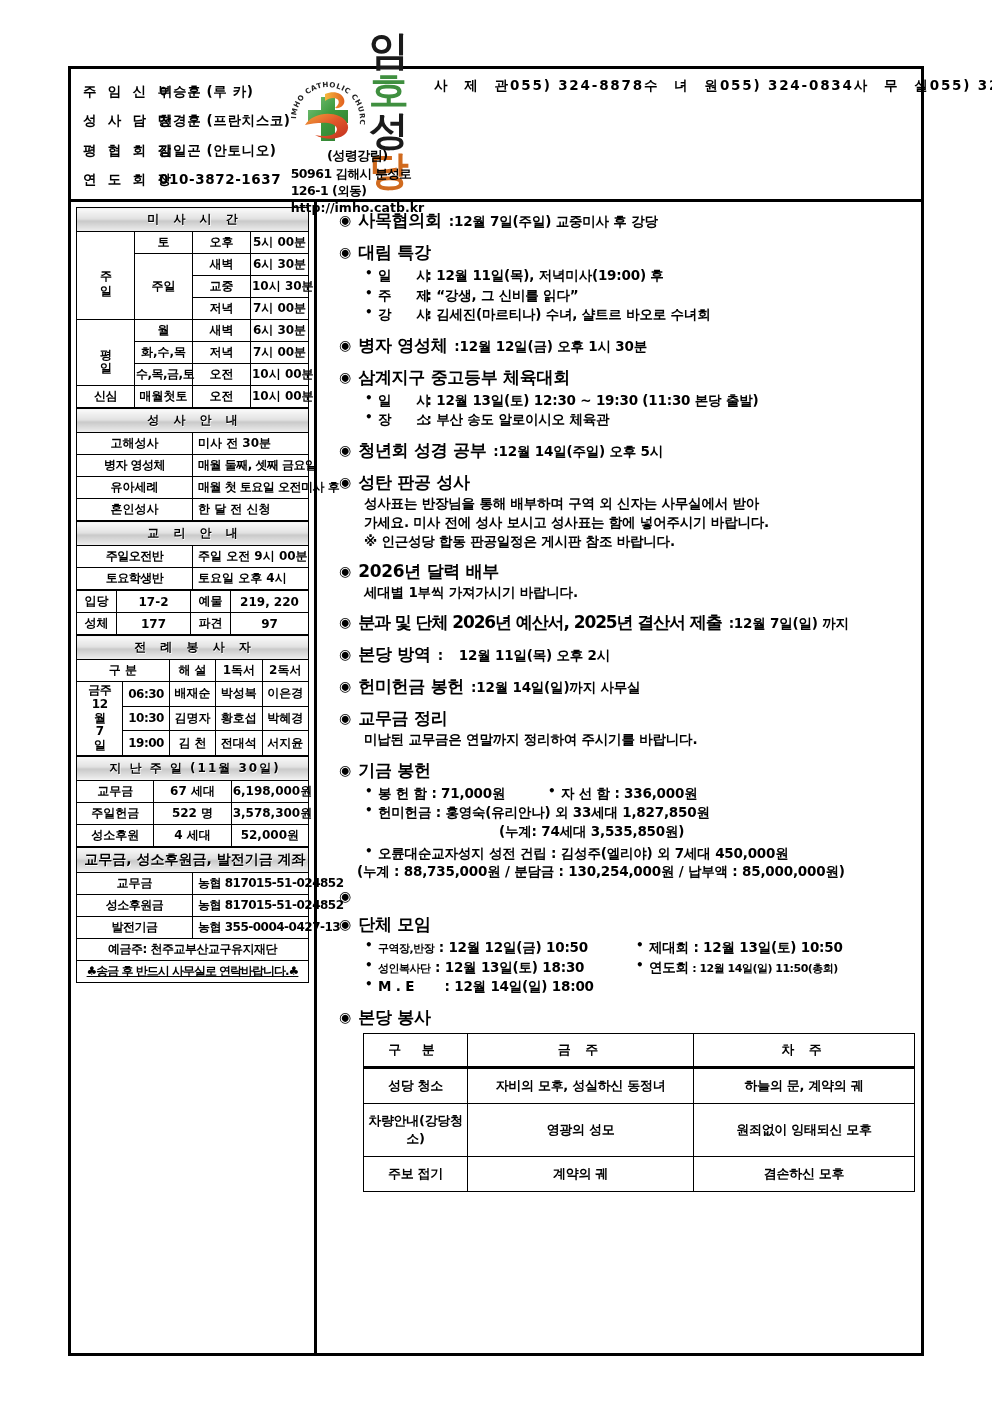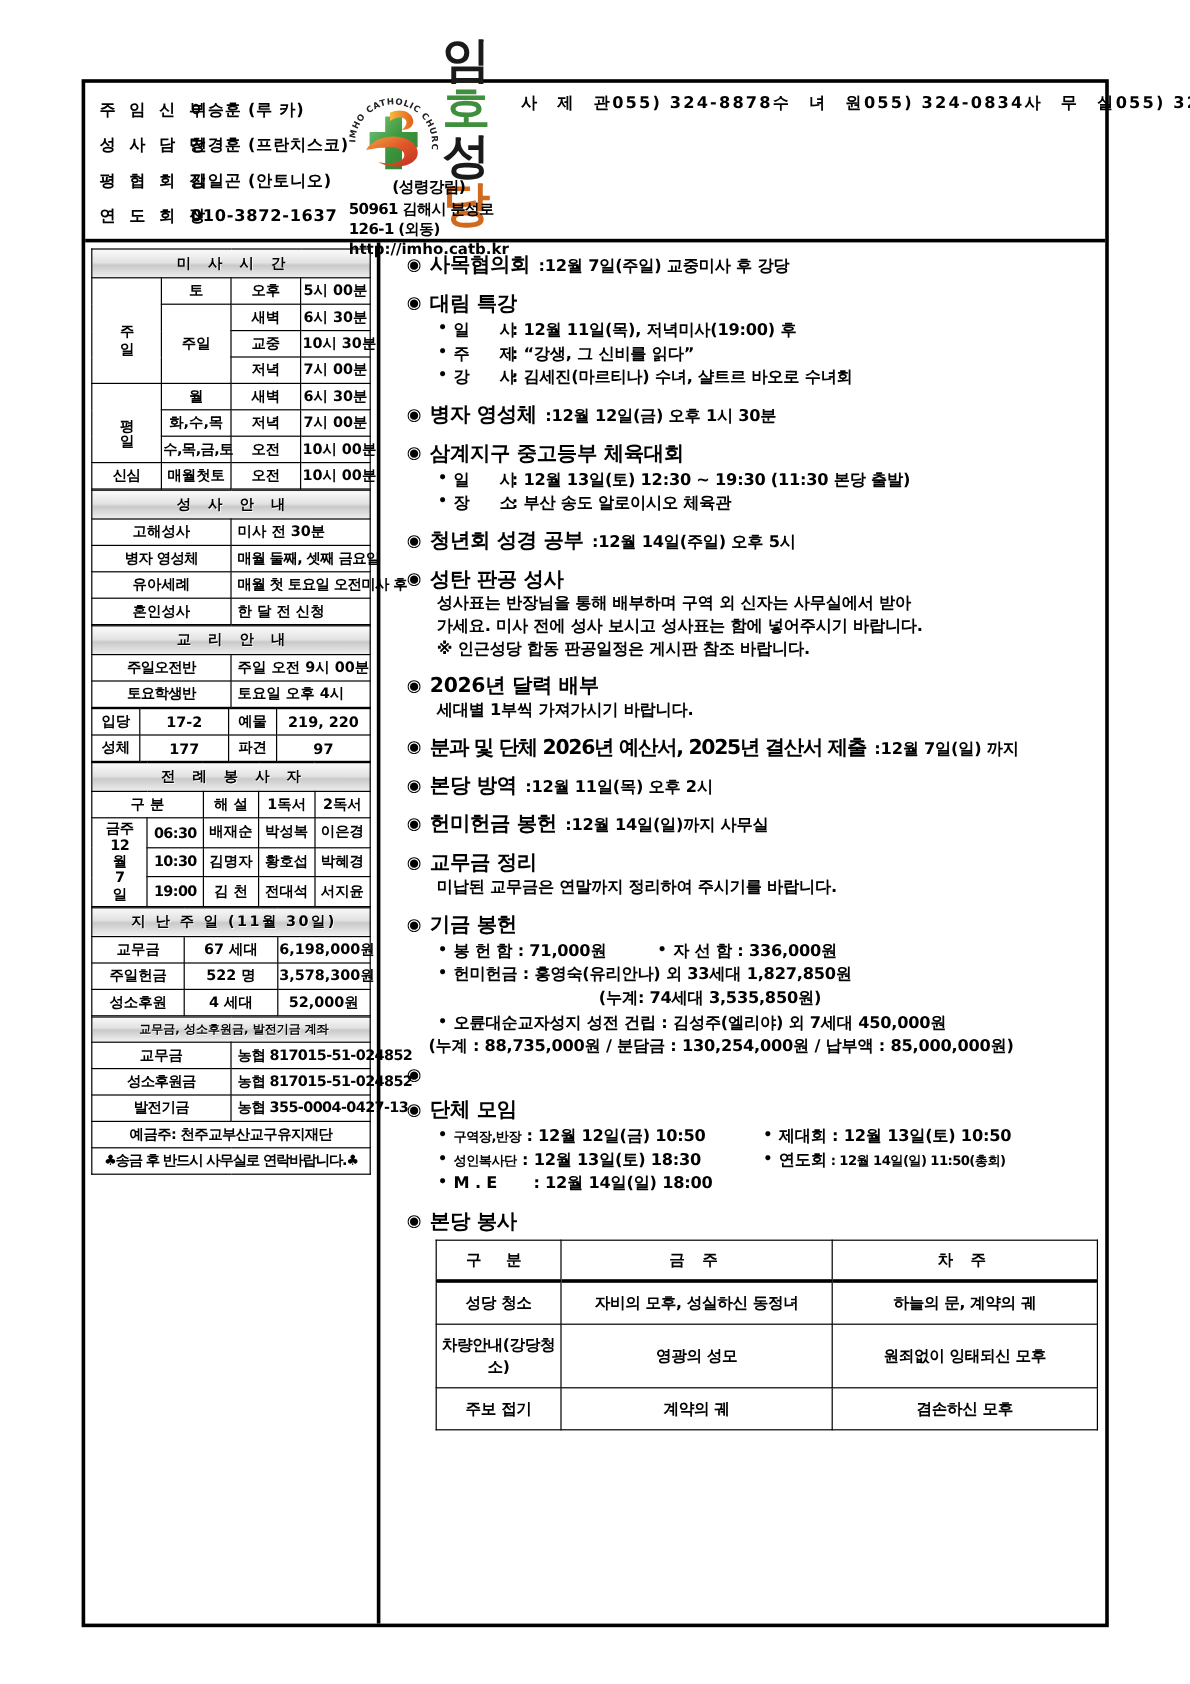--- a/index.html
+++ b/index.html
@@ -92,21 +92,21 @@
     background: linear-gradient(to bottom, #fafafa 0%, #e2e2e2 45%, #c9c9c9 55%, #efefef 100%);
     font-size: 14px; font-weight: bold; letter-spacing: 5px;
     padding: 3px 0 3px 5px !important;
     border: 1.5px solid #000;
     text-align: center;
     text-shadow: 0.6px 0.6px 0 #ffffff;
   }
   .vmark { writing-mode: vertical-rl; letter-spacing: 1px; }
 
   .small { font-size: 11px; letter-spacing: -0.5px; }
-  .xsmall { font-size: 9.5px; letter-spacing: -1px; }
+  .xsmall { font-size: 9.5px; letter-spacing: -1px; text-decoration: underline; }
   .tiny { font-size: 8.5px; letter-spacing: -1.2px; }
   .lft { text-align: left !important; padding-left: 5px !important; }
 
   
   .notice { margin-bottom: 9px; }
   .n-head { display: flex; align-items: baseline; }
   .bullet-o {
     font-size: 14px; line-height: 1; margin-right: 7px;
     position: relative; top: -1px; flex: none;
   }
@@ -398,21 +398,21 @@
           <td>성소후원</td>
           <td>4 세대</td>
           <td>52,000원</td>
         </tr>
       </tbody>
         </table>
 
       <table class="grid">
         <tbody>
             <tr>
-              <td class="sect-title" colspan="2" style="letter-spacing:0px;font-size:10px">교무금, 성소후원금, 발전기금 계좌</td>
+              <td class="sect-title" colspan="2" style="letter-spacing:0px;font-size:14px">교무금, 성소후원금, 발전기금 계좌</td>
             </tr>
         <tr>
           <td style="width:62px">교무금</td>
           <td class="lft small">농협 817015-51-024852</td>
         </tr>
         <tr>
           <td class="small">성소후원금</td>
           <td class="lft small">농협 817015-51-024852</td>
         </tr>
         <tr>
@@ -511,21 +511,21 @@
           <span class="n-detail"> : </span>
           <span class="n-detail" style="margin-left:0">12월 7일(일) 까지</span>
         </div>
       </div>
 
       <div class="notice">
         <div class="n-head">
           <span class="bullet-o">◉</span>
           <span class="n-title">본당 방역</span>
           <span class="n-detail"> : </span>
-          <span class="n-detail" style="margin-left:0">12월 11일(목) 오후 2시</span>
+          <span class="n-detail" style="margin-left:16px">12월 11일(목) 오후 2시</span>
         </div>
       </div>
 
       <div class="notice">
         <div class="n-head">
           <span class="bullet-o">◉</span>
           <span class="n-title">헌미헌금 봉헌</span>
           <span class="n-detail"> : </span>
           <span class="n-detail" style="margin-left:0">12월 14일(일)까지 사무실</span>
         </div>

